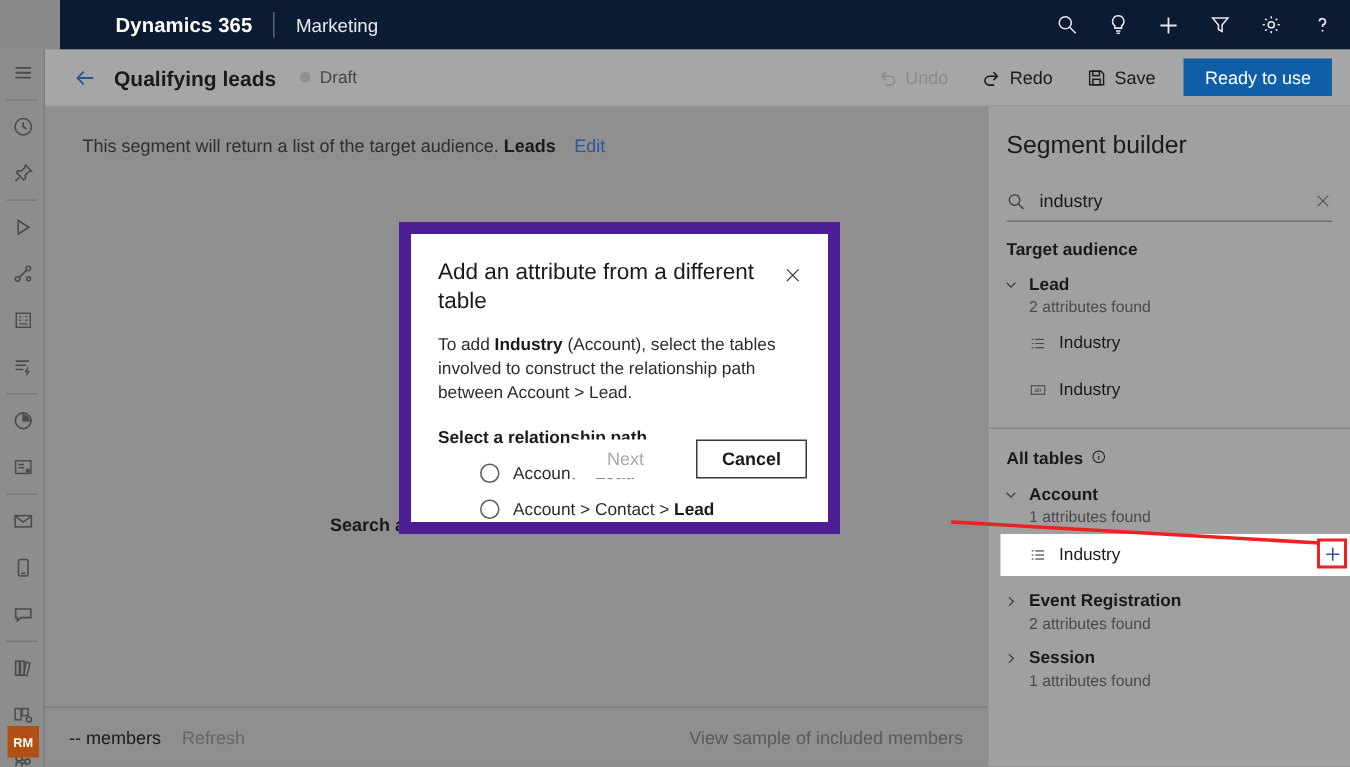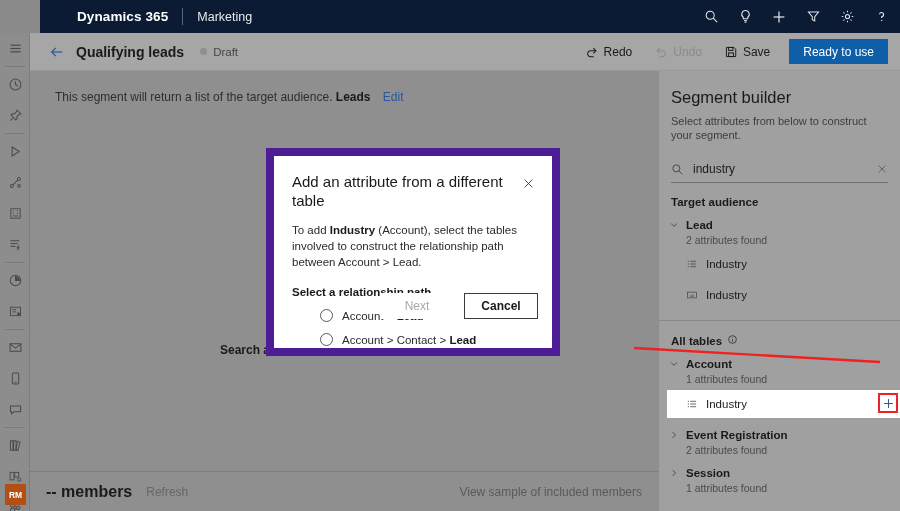--- a/index.html
+++ b/index.html
@@ -202,22 +202,22 @@
     bottom: 0; left: 30px;
     width: 628px; height: 40px;
     background: #8f8f8f;
     border-top: 1px solid #7e7e7e;
     display: flex;
     align-items: center;
     box-sizing: border-box;
     padding: 0 16px;
   }
   #footer-bar .members-count {
-    font-size: 16px;
-    font-weight: bold;
+    font-size: 12px;
+    font-weight: normal;
     color: #1b1a19;
   }
   #footer-bar .refresh {
     font-size: 12px;
     color: #666666;
     margin-left: 14px;
   }
   #footer-bar .view-sample {
     margin-left: auto;
     font-size: 12px;
@@ -591,33 +591,33 @@
         <path d="M6.8 3.8 2.6 8l4.2 4.2"></path>
     </svg>
   </div>
   <span class="page-title">Qualifying leads</span>
   <span class="status">
     <span class="status-dot"></span>
     <span>Draft</span>
   </span>
 
   <div class="cmd-right">
+    <div class="cmd-btn disabled">
+      <svg width="14" height="14" viewBox="0 0 16 16" fill="none" stroke="currentColor" stroke-width="1.2">
+        <path d="M4.2 6.6H9.6a3.4 3.4 0 1 1 0 6.8H6"></path>
+          <path d="M6.4 3.6 3.6 6.6l2.8 3"></path>
+      </svg>
+      <span>Undo</span>
+    </div>
     <div class="cmd-btn">
       <svg width="14" height="14" viewBox="0 0 16 16" fill="none" stroke="currentColor" stroke-width="1.2">
         <path d="M11.8 6.6H6.4a3.4 3.4 0 1 0 0 6.8H10"></path>
           <path d="M9.6 3.6l2.8 3-2.8 3"></path>
       </svg>
       <span>Redo</span>
-    </div>
-    <div class="cmd-btn disabled">
-      <svg width="14" height="14" viewBox="0 0 16 16" fill="none" stroke="currentColor" stroke-width="1.2">
-        <path d="M4.2 6.6H9.6a3.4 3.4 0 1 1 0 6.8H6"></path>
-          <path d="M6.4 3.6 3.6 6.6l2.8 3"></path>
-      </svg>
-      <span>Undo</span>
     </div>
     <div class="cmd-btn">
       <svg width="14" height="14" viewBox="0 0 16 16" fill="none" stroke="currentColor" stroke-width="1.1">
         <path d="M2.8 2.8h8.6l2 2v8.4H2.8z"></path>
           <rect x="5.2" y="2.8" width="5" height="3.4"></rect>
           <rect x="5.2" y="9" width="5.6" height="4.2"></rect>
       </svg>
       <span>Save</span>
     </div>
     <button class="primary-btn">Ready to use</button>
@@ -634,21 +634,20 @@
 </div>
 
 <div id="footer-bar">
   <span class="members-count">-- members</span>
   <span class="refresh">Refresh</span>
   <span class="view-sample">View sample of included members</span>
 </div>
 
 <div id="right-panel">
   <div class="panel-title">Segment builder</div>
-  <div class="panel-sub">Select attributes from below to construct your segment.</div>
 
   <div id="search-row">
     <span class="search-ic">
       <svg width="13" height="13" viewBox="0 0 16 16" fill="none" stroke="currentColor" stroke-width="1.1">
         <circle cx="6.6" cy="6.6" r="4.3"></circle>
           <line x1="9.8" y1="9.8" x2="14" y2="14"></line>
       </svg>
     </span>
     <span class="search-val" title="Search attributes">industry</span>
     <span class="clear-ic">

